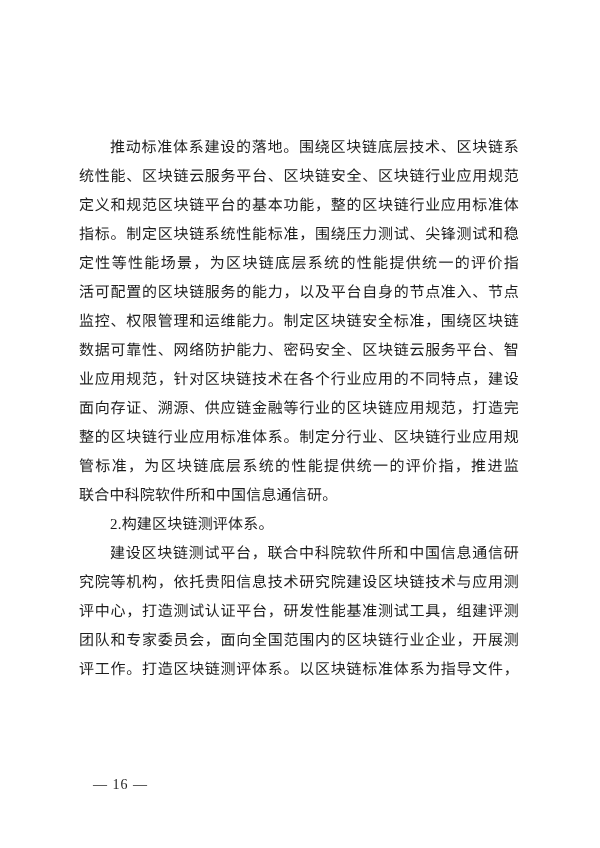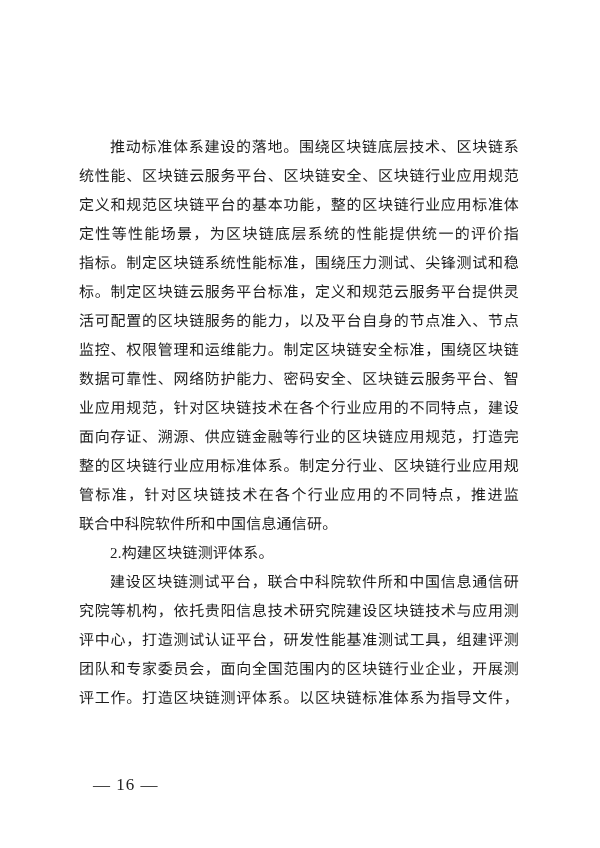--- a/index.html
+++ b/index.html
@@ -43,45 +43,44 @@
   .line.nofill {
     text-align-last: left;
   }
   .line.indent {
     text-indent: 31px;
   }
   .footer {
     position: absolute;
     left: 93px;
     top: 751px;
-    font-size: 17px;
+    font-size: 14px;
     line-height: 20px;
     color: #232323;
     letter-spacing: 1px;
   }
 </style>
 </head>
 <body>
 
 <div class="page">
   <div class="document-body">
       <div class="paragraph">
         <div class="line indent fill">推动标准体系建设的落地。围绕区块链底层技术、区块链系</div>
         <div class="line fill">统性能、区块链云服务平台、区块链安全、区块链行业应用规范</div>
         <div class="line fill">定义和规范区块链平台的基本功能，整的区块链行业应用标准体系</div>
+        <div class="line fill">指标。制定区块链系统性能标准，围绕压力测试、尖锋测试和稳</div>
         <div class="line fill">定性等性能场景，为区块链底层系统的性能提供统一的评价指</div>
-        <div class="line fill">指标。制定区块链系统性能标准，围绕压力测试、尖锋测试和稳</div>
-        <div class="line fill">标。制定区块链云服务平台标准，定义和规范云服务平台提供灵</div>
         <div class="line fill">活可配置的区块链服务的能力，以及平台自身的节点准入、节点</div>
         <div class="line fill">监控、权限管理和运维能力。制定区块链安全标准，围绕区块链</div>
         <div class="line fill">数据可靠性、网络防护能力、密码安全、区块链云服务平台、智能</div>
         <div class="line fill">业应用规范，针对区块链技术在各个行业应用的不同特点，建设</div>
         <div class="line fill">面向存证、溯源、供应链金融等行业的区块链应用规范，打造完</div>
         <div class="line fill">整的区块链行业应用标准体系。制定分行业、区块链行业应用规范</div>
-        <div class="line fill">管标准，针对区块链技术在各个行业应用的不同特点，推进监</div>
+        <div class="line fill">管标准，为区块链底层系统的性能提供统一的评价指，推进监</div>
         <div class="line nofill">联合中科院软件所和中国信息通信研。</div>
       </div>
       <div class="paragraph">
         <div class="line indent nofill">2.构建区块链测评体系。</div>
       </div>
       <div class="paragraph">
         <div class="line indent fill">建设区块链测试平台，联合中科院软件所和中国信息通信研</div>
         <div class="line fill">究院等机构，依托贵阳信息技术研究院建设区块链技术与应用测</div>
         <div class="line fill">评中心，打造测试认证平台，研发性能基准测试工具，组建评测</div>
         <div class="line fill">团队和专家委员会，面向全国范围内的区块链行业企业，开展测</div>

